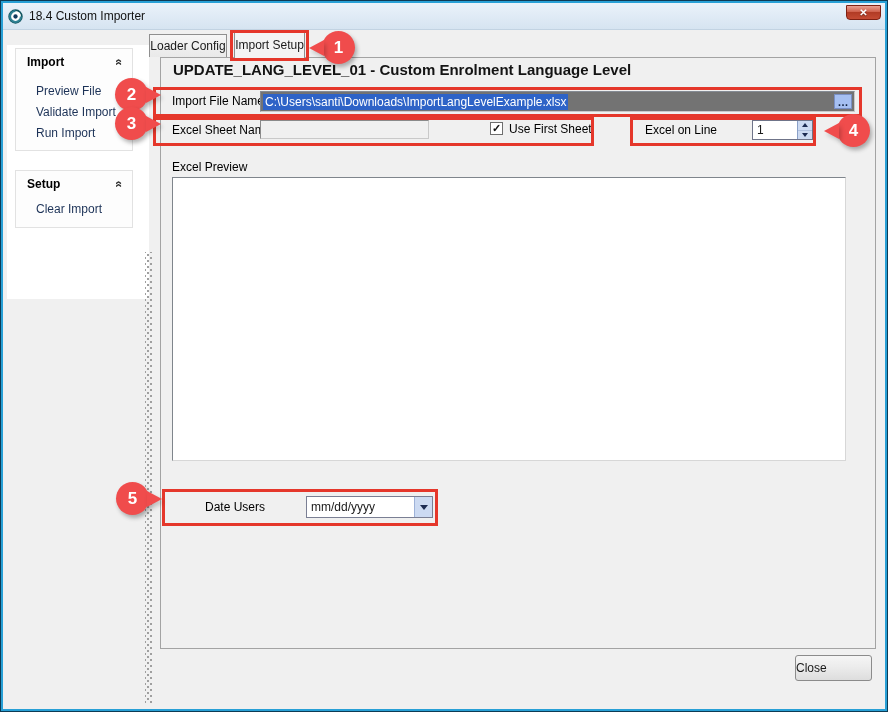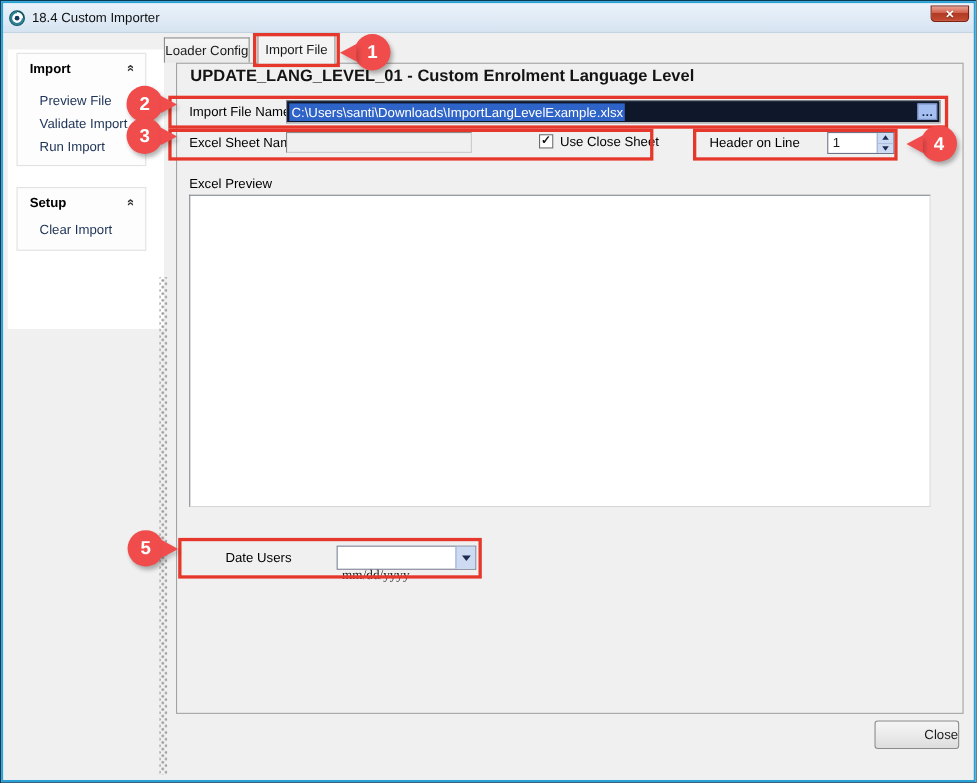--- a/index.html
+++ b/index.html
@@ -41,21 +41,21 @@
   .tab { position:absolute; border:1px solid #8f8f8f; border-bottom:none; display:flex; align-items:center;
          justify-content:center; font-size:12px; cursor:pointer; }
   .tab-loader { left:146px; top:4px; width:78px; height:23px; background:linear-gradient(#f6f6f6,#e9e9e9); }
   .tab-import { left:231px; top:1px; width:71px; height:27px; background:#f4f4f4; z-index:2; }
   .panel { position:absolute; left:157px; top:27px; width:716px; height:592px; background:#f0f0f0; border:1px solid #a3a3a3; z-index:1; }
 
   .heading { position:absolute; left:170px; top:31px; font-size:15px; font-weight:bold; color:#141414; z-index:3; }
 
   .form-label { position:absolute; font-size:12px; color:#000; z-index:3; white-space:nowrap; }
 
-  .textfield { position:absolute; background:#0f172a; border:1px solid; border-color:#848a93 #c9c9c9 #c9c9c9 #848a93; z-index:3; }
+  .textfield { position:absolute; background:#737373; border:1px solid; border-color:#848a93 #c9c9c9 #c9c9c9 #848a93; z-index:3; }
   .tf-import { left:257px; top:61px; width:595px; height:21px; }
   .sel-text { position:absolute; left:2px; top:2px; background:#2e63c7; color:#fff; font-size:12px;
               padding:1px 2px; white-space:nowrap; }
   .browse-btn { position:absolute; right:2px; top:2px; width:18px; height:15px; background:#a5bff1;
                 border:1px solid #7a8fc4; font-size:11px; line-height:10px; font-weight:bold; color:#10203f;
                 display:flex; align-items:center; justify-content:center; cursor:pointer; }
 
   .tf-disabled { left:257px; top:90px; width:169px; height:19px; background:#f0f0f0;
                  border-color:#8a8a8a #c9c9c9 #c9c9c9 #8a8a8a; cursor:default; }
 
@@ -71,27 +71,27 @@
   .spin-btn { flex:1; background:#ccdaf2; display:flex; align-items:center; justify-content:center; cursor:pointer; }
   .spin-btn + .spin-btn { border-top:1px solid #aebfde; }
   .arr-up { width:0; height:0; border-left:3px solid transparent; border-right:3px solid transparent; border-bottom:4px solid #1c2b52; }
   .arr-dn { width:0; height:0; border-left:3px solid transparent; border-right:3px solid transparent; border-top:4px solid #1c2b52; }
 
   .preview-box { position:absolute; left:169px; top:147px; width:674px; height:284px; background:#fff;
                  border:1px solid; border-color:#7f858c #d7d7d7 #d7d7d7 #7f858c; z-index:3; }
 
   .combo { position:absolute; left:303px; top:466px; width:127px; height:22px; background:#fff;
            border:1px solid #7a7f94; display:flex; z-index:3; cursor:pointer; }
-  .combo-text { flex:1; font-size:12px; padding:18px 0 0 4px; white-space:nowrap;font-family:Liberation Serif, serif; }
+  .combo-text { flex:1; font-size:12px; padding:3px 0 0 4px; white-space:nowrap; }
   .combo-btn { width:18px; background:#ccdaf2; border-left:1px solid #9eb2d8; display:flex; align-items:center; justify-content:center; }
   .combo-arr { width:0; height:0; border-left:4px solid transparent; border-right:4px solid transparent; border-top:5px solid #1c2b52; }
 
   .close-btn { position:absolute; left:792px; top:625px; width:77px; height:26px; border:1px solid #8b8b8b;
                border-radius:3px; background:linear-gradient(#f5f5f5,#ececec 45%,#dddddd);
-               font-size:12px; display:flex; align-items:center; justify-content:flex-end; cursor:pointer; z-index:3; }
+               font-size:12px; display:flex; align-items:center; justify-content:flex-start; cursor:pointer; z-index:3; }
 
   
   .ann-box { position:absolute; border:3px solid #e5372b; z-index:6; pointer-events:none; }
   .ab-tab     { left:227px; top:0px;   width:79px;  height:31px; }
   .ab-import  { left:150px; top:57px;  width:709px; height:30px; }
   .ab-excel   { left:150px; top:87px;  width:441px; height:29px; }
   .ab-header  { left:627px; top:87px;  width:186px; height:29px; }
   .ab-date    { left:159px; top:459px; width:276px; height:37px; }
 
   .callout { position:absolute; display:flex; align-items:center; z-index:7; }
@@ -151,43 +151,43 @@
           <div class="tg-item">Run Import</div>
         </div>
       </div>
 
       <div class="splitter"></div>
 
       <div class="tab tab-loader">
         <span>Loader Config</span>
       </div>
       <div class="tab tab-import">
-        <span>Import File</span>
+        <span>Import Setup</span>
       </div>
 
       <div class="panel"></div>
 
       <div class="heading">UPDATE_LANG_LEVEL_01 - Custom Enrolment Language Level</div>
 
       <div class="form-label" style="left:169px; top:64px;">Import File Name</div>
       <div class="textfield tf-import">
         <span class="sel-text">C:\Users\santi\Downloads\ImportLangLevelExample.xlsx</span>
         <div class="browse-btn">
           <span>…</span>
         </div>
       </div>
 
       <div class="form-label" style="left:169px; top:93px;">Excel Sheet Name</div>
       <div class="textfield tf-disabled"></div>
       <div class="checkbox">
         <span>✓</span>
       </div>
-      <div class="form-label cb-label">Use Close Sheet</div>
-
-      <div class="form-label" style="left:642px; top:93px;">Header on Line</div>
+      <div class="form-label cb-label">Use First Sheet</div>
+
+      <div class="form-label" style="left:642px; top:93px;">Excel on Line</div>
       <div class="spinner">
         <div class="spin-value">1</div>
         <div class="spin-btns">
           <div class="spin-btn">
               <span class="arr-up"></span>
             </div>
           <div class="spin-btn">
               <span class="arr-dn"></span>
             </div>
         </div>

